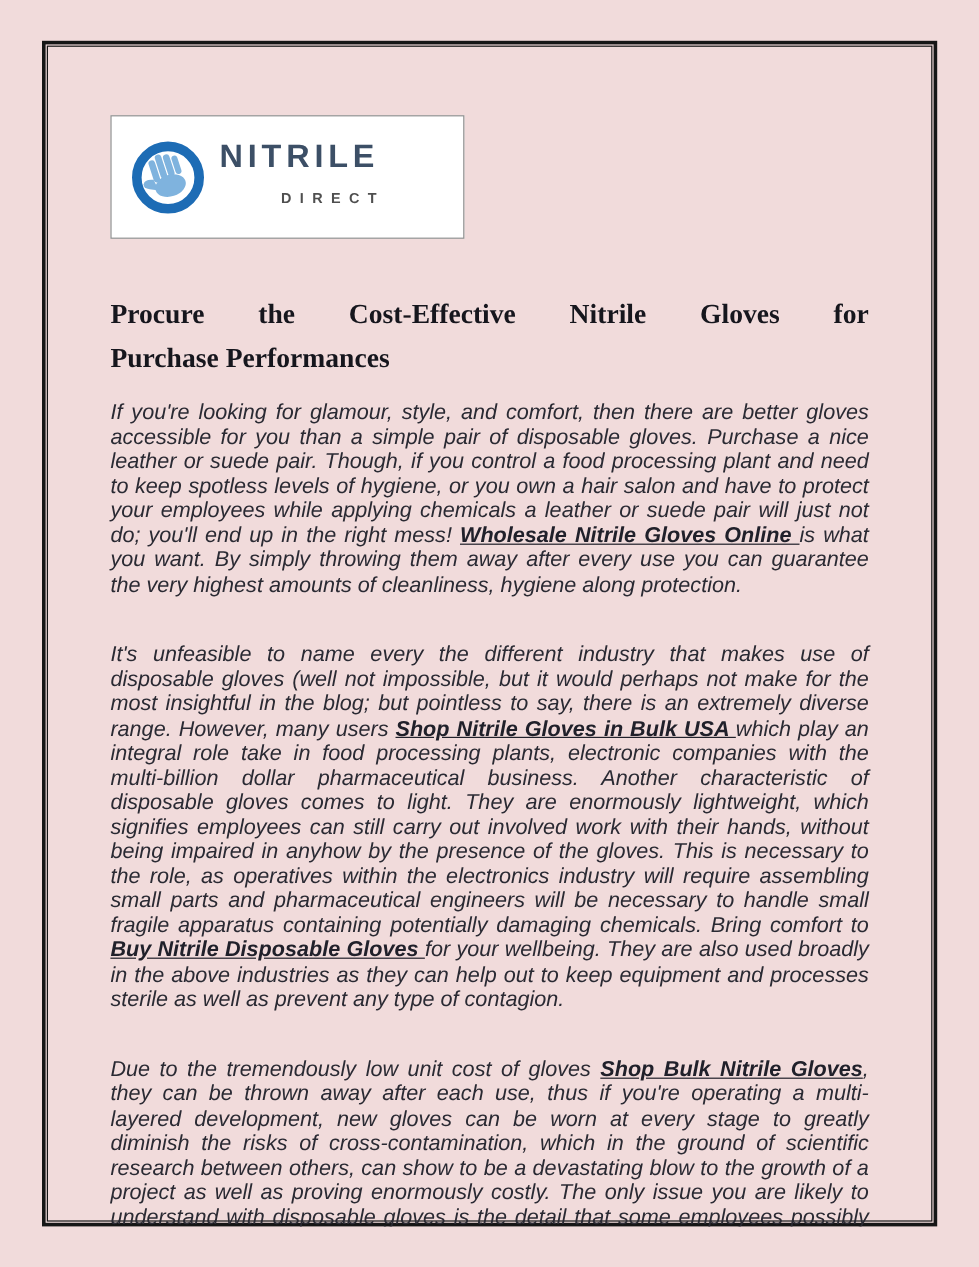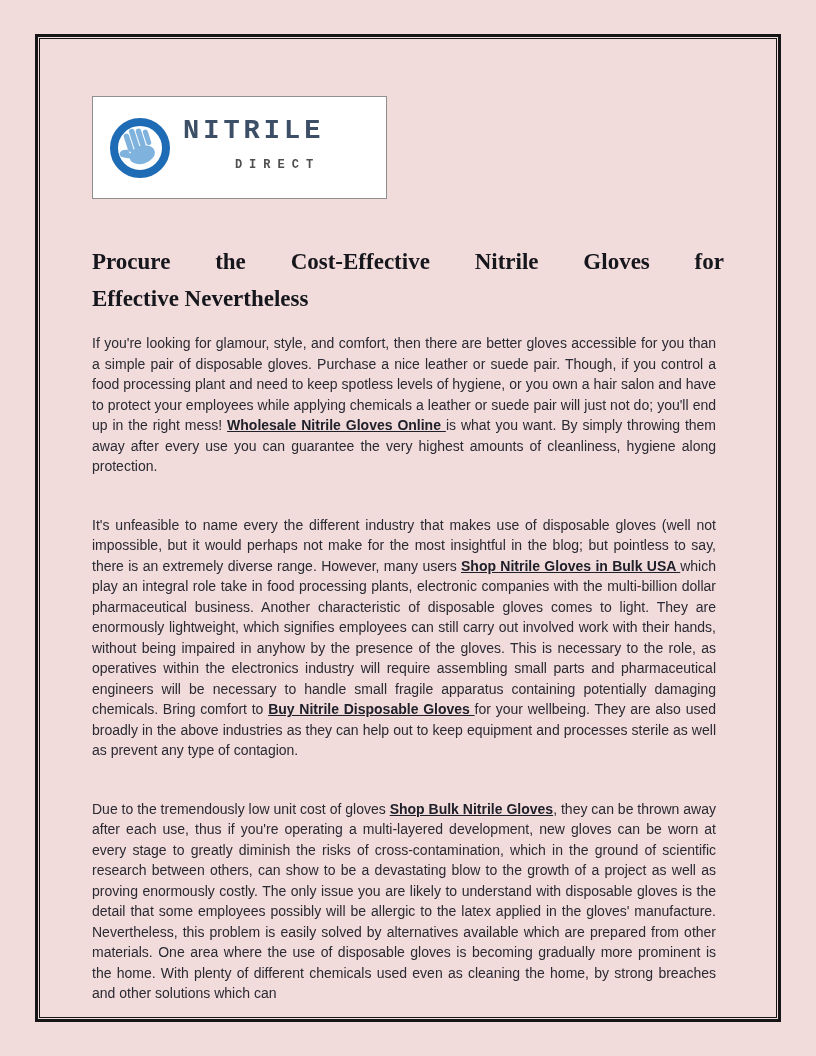--- a/index.html
+++ b/index.html
@@ -32,21 +32,21 @@
     width: 295px; height: 103px;
     background: #ffffff;
     border: 1px solid var(--logo-border, #8f8f8f);
     box-sizing: border-box;
     display: flex;
     align-items: center;
     padding: 0 14px;
     margin: 2px 0 44px 0;
   }
   .logo-icon { flex: 0 0 auto; display: inline-flex; margin-right: 10px; }
-  .logo-text { flex: 1 1 auto; min-width: 0; font-family: Liberation Mono, monospace; }
+  .logo-text { flex: 1 1 auto; min-width: 0; }
   .brand {
     font-weight: 700;
     font-size: 27px;
     letter-spacing: 4px;
     color: var(--brand, #3c4f66);
     white-space: nowrap;
   }
   .sub {
     display: flex;
     align-items: center;
@@ -67,25 +67,26 @@
     font-weight: 700;
     font-size: 23px;
     line-height: 37px;
     color: var(--heading, #16161d);
     margin: 8px 0 16px 0;
   }
   .h-line { display: block; }
   .h-line-justify { text-align: justify; text-align-last: justify; }
   .body-text {}
   .para {
-    margin: 0 8px 38px 0;
-    font-size: 14px;
+    margin: 0 0 38px 0;
+    font-size: 18px;
     line-height: 20.5px;
     text-align: justify;
     color: var(--text, #26262e);
+    font-style: italic;
   }
   .inline-link {
     font-weight: 700;
     text-decoration: underline;
     color: var(--link, #20202a);
     cursor: pointer;
   }
 </style>
 </head>
 <body>
@@ -113,21 +114,21 @@
       <div class="sub">
         <span class="rule"></span>
         <span class="sub-word">DIRECT</span>
         <span class="rule"></span>
       </div>
     </div>
   </div>
 
   <h1 class="heading">
     <span class="h-line h-line-justify">Procure the Cost-Effective Nitrile Gloves for</span>
-    <span class="h-line">Effective Nevertheless</span>
+    <span class="h-line">Purchase Performances</span>
   </h1>
 
   <div class="body-text">
       <p class="para"><span>If you're looking for glamour, style, and comfort, then there are better gloves accessible for you than a simple pair of disposable gloves. Purchase a nice leather or suede pair. Though, if you control a food processing plant and need to keep spotless levels of hygiene, or you own a hair salon and have to protect your employees while applying chemicals a leather or suede pair will just not do; you'll end up in the right mess! </span><a class="inline-link" href="#">Wholesale Nitrile Gloves Online </a><span>is what you want. By simply throwing them away after every use you can guarantee the very highest amounts of cleanliness, hygiene along protection.</span></p>
       <p class="para"><span>It's unfeasible to name every the different industry that makes use of disposable gloves (well not impossible, but it would perhaps not make for the most insightful in the blog; but pointless to say, there is an extremely diverse range. However, many users </span><a class="inline-link" href="#">Shop Nitrile Gloves in Bulk USA </a><span>which play an integral role take in food processing plants, electronic companies with the multi-billion dollar pharmaceutical business. Another characteristic of disposable gloves comes to light. They are enormously lightweight, which signifies employees can still carry out involved work with their hands, without being impaired in anyhow by the presence of the gloves. This is necessary to the role, as operatives within the electronics industry will require assembling small parts and pharmaceutical engineers will be necessary to handle small fragile apparatus containing potentially damaging chemicals. Bring comfort to </span><a class="inline-link" href="#">Buy Nitrile Disposable Gloves </a><span>for your wellbeing. They are also used broadly in the above industries as they can help out to keep equipment and processes sterile as well as prevent any type of contagion.</span></p>
       <p class="para"><span>Due to the tremendously low unit cost of gloves </span><a class="inline-link" href="#">Shop Bulk Nitrile Gloves</a><span>, they can be thrown away after each use, thus if you're operating a multi-layered development, new gloves can be worn at every stage to greatly diminish the risks of cross-contamination, which in the ground of scientific research between others, can show to be a devastating blow to the growth of a project as well as proving enormously costly. The only issue you are likely to understand with disposable gloves is the detail that some employees possibly will be allergic to the latex applied in the gloves' manufacture. Nevertheless, this problem is easily solved by alternatives available which are prepared from other materials. One area where the use of disposable gloves is becoming gradually more prominent is the home. With plenty of different chemicals used even as cleaning the home, by strong breaches and other solutions which can</span></p>
     </div>
 
 </div>
 

